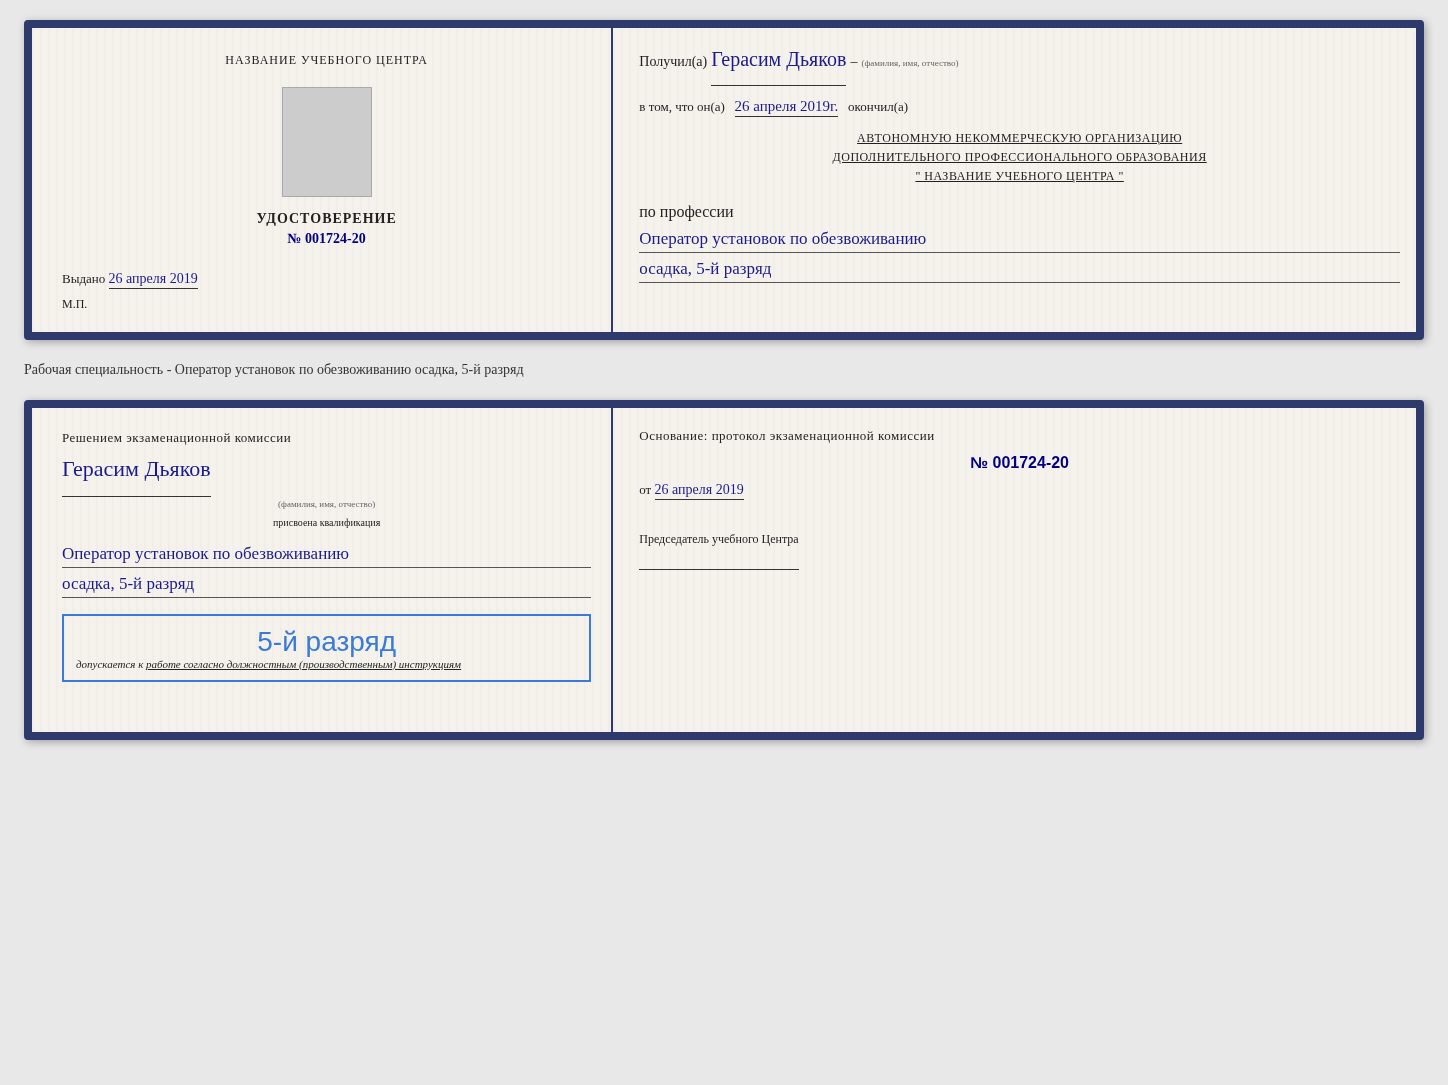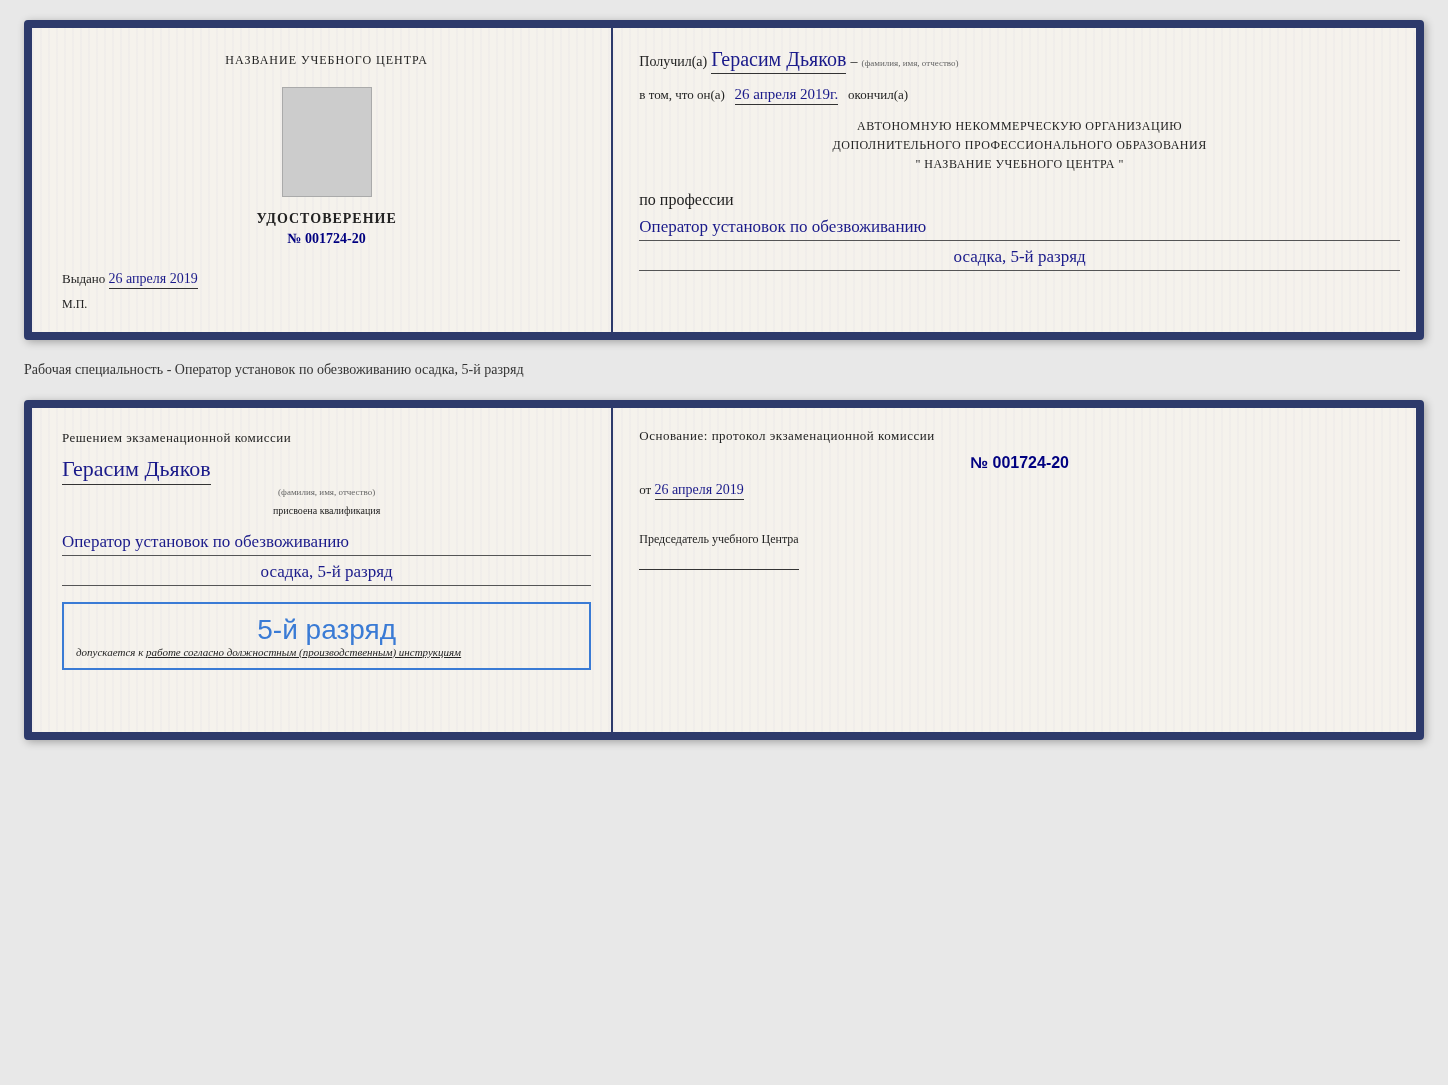--- a/index.html
+++ b/index.html
@@ -121,21 +121,21 @@
       align-items: baseline;
       gap: 4px;
       flex-wrap: wrap;
     }
 
     .handwritten {
       font-family: 'Segoe Script', 'Brush Script MT', cursive;
       color: #1a1a8a;
       font-size: 20px;
       border-bottom: 1px solid #333;
-      padding-bottom: 2px;
+      padding-bottom: 14px;
       display: inline-block;
     }
 
     .handwritten-small {
       font-family: 'Segoe Script', 'Brush Script MT', cursive;
       color: #1a1a8a;
       font-size: 14px;
       border-bottom: 1px solid #333;
       padding-bottom: 1px;
       display: inline-block;
@@ -146,20 +146,21 @@
       color: #222;
     }
 
     .cert-org-block {
       font-size: 12px;
       text-align: center;
       color: #222;
       line-height: 1.6;
       text-transform: uppercase;
       letter-spacing: 0.5px;
+      text-decoration: underline;
     }
 
     .profession-label {
       font-size: 16px;
       color: #222;
       margin-top: 4px;
     }
 
     .profession-handwritten {
       font-family: 'Segoe Script', 'Brush Script MT', cursive;
@@ -172,21 +173,20 @@
     }
 
     .profession-handwritten-line2 {
       font-family: 'Segoe Script', 'Brush Script MT', cursive;
       color: #1a1a8a;
       font-size: 17px;
       border-bottom: 1px solid #555;
       display: block;
       line-height: 1.6;
       margin-top: 2px;
-      text-align: center;
     }
 
     
     .specialty-text {
       font-size: 14px;
       color: #333;
       padding: 4px 0;
     }
 
     

